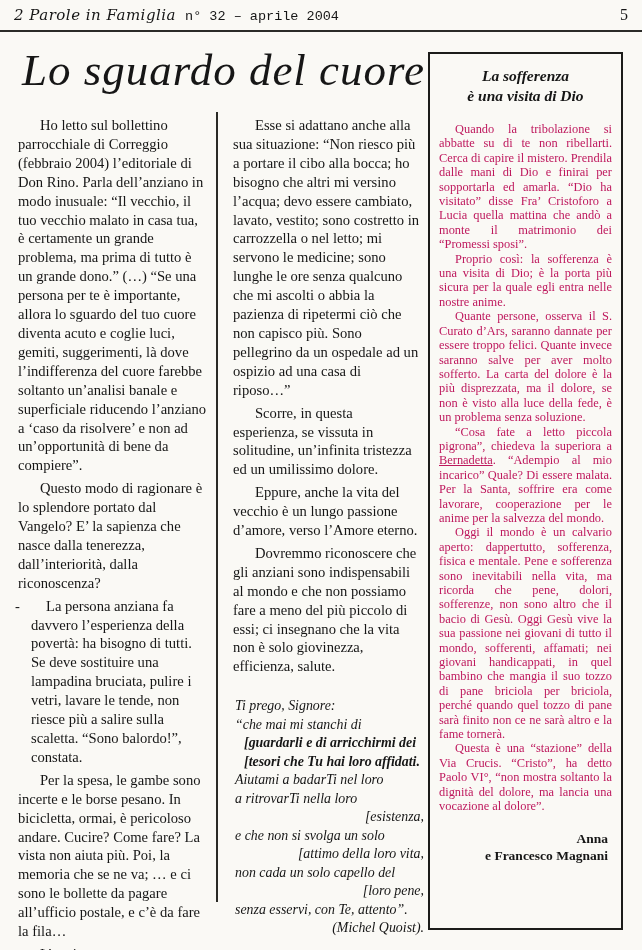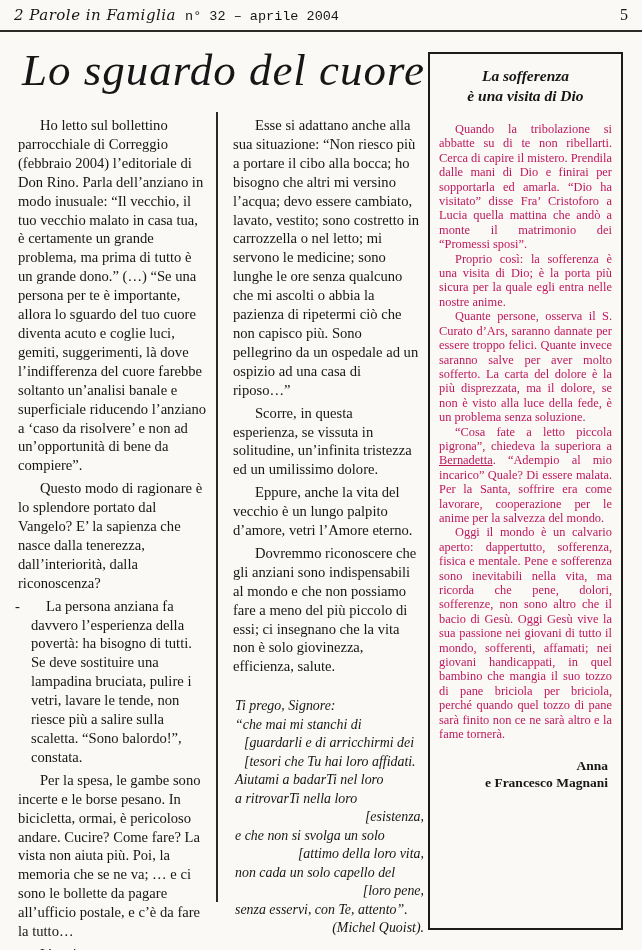--- a/index.html
+++ b/index.html
@@ -24,21 +24,21 @@
   .col2{left:229px;width:195px;}
   .vdivider{position:absolute;left:216px;top:112px;width:2px;height:790px;background:#28282 4;background:#2a2a26;}
   .col p{margin:4px;font-size:14.6px;line-height:18.9px;text-indent:22px;text-align:left;}
   .dash-block{position:relative;padding-left:13px;}
   .dash-block p{text-indent:15px;}
   .dash{position:absolute;left:1px;top:0;font-size:14.6px;line-height:18.9px;}
   
   .prayer{margin:21px 0 0 6px;font-style:italic;font-size:13.9px;line-height:18.5px;}
   .prayer div{white-space:nowrap;}
   .prayer .r{text-align:right;}
-  .prayer .ind{padding-left:9px;}
+  .prayer .ind{padding-left:9px;font-weight:bold;}
   .sig-col2{margin-top:24px;text-align:right;font-weight:bold;font-size:15px;padding-right:10px;}
   
   .sidebar{position:absolute;left:428px;top:52px;width:195px;height:878px;
     border:2px solid #1c1c1a;box-sizing:border-box;padding:12px 9px 8px;overflow:hidden;}
   .sidebar h2{margin:0 0 16px;text-align:center;font-size:15.5px;font-style:italic;font-weight:bold;line-height:20px;}
   .sidebar p{margin:0;font-size:12.4px;line-height:14.4px;text-align:justify;text-indent:16px;color:#be185d;}
   .sidebar .u{text-decoration:underline;}
   .sig-sidebar{margin-top:16px;text-align:right;font-weight:bold;font-size:13.5px;line-height:17px;padding-right:4px;}
 </style>
 </head>
@@ -56,31 +56,31 @@
 
   <h1 class="title">Lo sguardo del cuore</h1>
 
   <section class="col col1">
     <p>Ho letto sul bollettino parrocchiale di Correggio (febbraio 2004) l’editoriale di Don Rino. Parla dell’anziano in modo inusuale: “Il vecchio, il tuo vecchio malato in casa tua, è certamente un grande problema, ma prima di tutto è un grande dono.” (…) “Se una persona per te è importante, allora lo sguardo del tuo cuore diventa acuto e coglie luci, gemiti, suggerimenti, là dove l’indifferenza del cuore farebbe soltanto un’analisi banale e superficiale riducendo l’anziano a ‘caso da risolvere’ e non ad un’opportunità di bene da compiere”.</p>
     <p>Questo modo di ragionare è lo splendore portato dal Vangelo? E’ la sapienza che nasce dalla tenerezza, dall’interiorità, dalla riconoscenza?</p>
     <div class="dash-block">
       <span class="dash">-</span>
       <p>La persona anziana fa davvero l’esperienza della povertà: ha bisogno di tutti. Se deve sostituire una lampadina bruciata, pulire i vetri, lavare le tende, non riesce più a salire sulla scaletta. “Sono balordo!”, constata.</p>
     </div>
-    <p>Per la spesa, le gambe sono incerte e le borse pesano. In bicicletta, ormai, è pericoloso andare. Cucire? Come fare? La vista non aiuta più. Poi, la memoria che se ne va; … e ci sono le bollette da pagare all’ufficio postale, e c’è da fare la tutto…</p>
+    <p>Per la spesa, le gambe sono incerte e le borse pesano. In bicicletta, ormai, è pericoloso andare. Cucire? Come fare? La vista non aiuta più. Poi, la memoria che se ne va; … e ci sono le bollette da pagare all’ufficio postale, e c’è da fare la fila…</p>
     <p>L’anziano, queste cose, non le dice, ma tu le vedi.</p>
     <p>Allora, risuonano nella mente le parole del Vangelo “Avevo fame, sete, ero nudo, malato, prigioniero, pellegrino…” (Mt. 25, 31 e seg.)</p>
   </section>
 
   <div class="vdivider"></div>
 
   <section class="col col2">
     <p>Esse si adattano anche alla sua situazione: “Non riesco più a portare il cibo alla bocca; ho bisogno che altri mi versino l’acqua; devo essere cambiato, lavato, vestito; sono costretto in carrozzella o nel letto; mi servono le medicine; sono lunghe le ore senza qualcuno che mi ascolti o abbia la pazienza di ripetermi ciò che non capisco più. Sono pellegrino da un ospedale ad un ospizio ad una casa di riposo…”</p>
     <p>Scorre, in questa esperienza, se vissuta in solitudine, un’infinita tristezza ed un umilissimo dolore.</p>
-    <p>Eppure, anche la vita del vecchio è un lungo palpito d’amore, vetri l’Amore eterno.</p>
+    <p>Eppure, anche la vita del vecchio è un lungo passione d’amore, verso l’Amore eterno.</p>
     <p>Dovremmo riconoscere che gli anziani sono indispensabili al mondo e che non possiamo fare a meno del più piccolo di essi; ci insegnano che la vita non è solo giovinezza, efficienza, salute.</p>
 
     <div class="prayer">
       <div>Ti prego, Signore:</div>
       <div>“che mai mi stanchi di</div>
       <div class="ind">[guardarli e di arricchirmi dei</div>
       <div class="ind">[tesori che Tu hai loro affidati.</div>
       <div>Aiutami a badarTi nel loro</div>
       <div>a ritrovarTi nella loro</div>
       <div class="r">[esistenza,</div>
@@ -98,19 +98,20 @@
   <aside class="sidebar">
     <h2>
       <span>La sofferenza</span><br>
       <span>è una visita di Dio</span>
     </h2>
     <p>Quando la tribolazione si abbatte su di te non ribellarti. Cerca di capire il mistero. Prendila dalle mani di Dio e finirai per sopportarla ed amarla. “Dio ha visitato” disse Fra’ Cristoforo a Lucia quella mattina che andò a monte il matrimonio dei “Promessi sposi”.</p>
     <p>Proprio così: la sofferenza è una visita di Dio; è la porta più sicura per la quale egli entra nelle nostre anime.</p>
     <p>Quante persone, osserva il S. Curato d’Ars, saranno dannate per essere troppo felici. Quante invece saranno salve per aver molto sofferto. La carta del dolore è la più disprezzata, ma il dolore, se non è visto alla luce della fede, è un problema senza soluzione.</p>
     <p><span>“Cosa fate a letto piccola pigrona”, chiedeva la superiora a </span><span class="u">Bernadetta</span><span>. “Adempio al mio incarico” Quale? Di essere malata. Per la Santa, soffrire era come lavorare, cooperazione per le anime per la salvezza del mondo.</span></p>
     <p>Oggi il mondo è un calvario aperto: dappertutto, sofferenza, fisica e mentale. Pene e sofferenza sono inevitabili nella vita, ma ricorda che pene, dolori, sofferenze, non sono altro che il bacio di Gesù. Oggi Gesù vive la sua passione nei giovani di tutto il mondo, sofferenti, affamati; nei giovani handicappati, in quel bambino che mangia il suo tozzo di pane briciola per briciola, perché quando quel tozzo di pane sarà finito non ce ne sarà altro e la fame tornerà.</p>
+    <p>Questa è una “stazione” della Via Crucis. “Cristo”, ha detto Paolo VI°, “non mostra soltanto la dignità del dolore, ma lancia una vocazione al dolore”.</p>
     <div class="sig-sidebar">
       <span>Anna</span><br>
       <span>e Francesco Magnani</span>
     </div>
   </aside>
 
 </div>
 
 </body></html>

